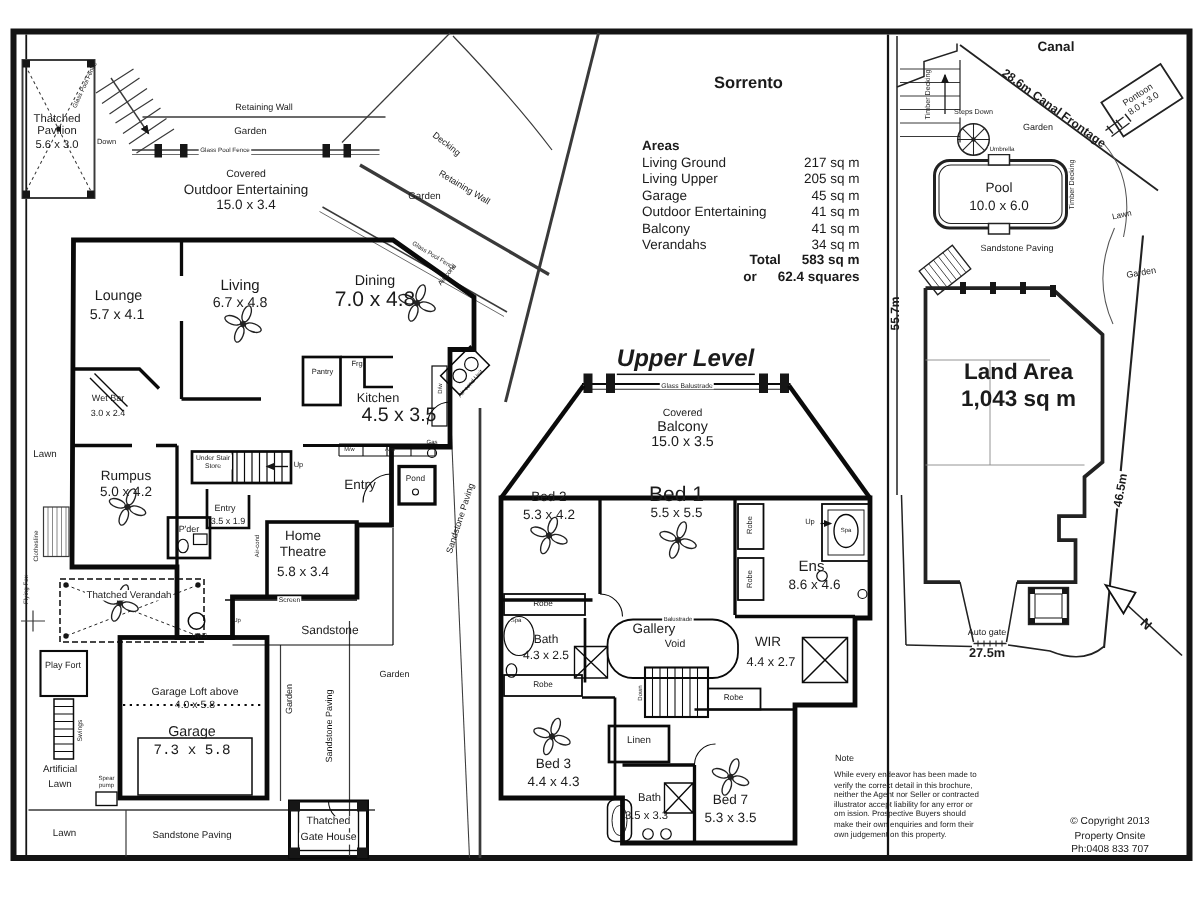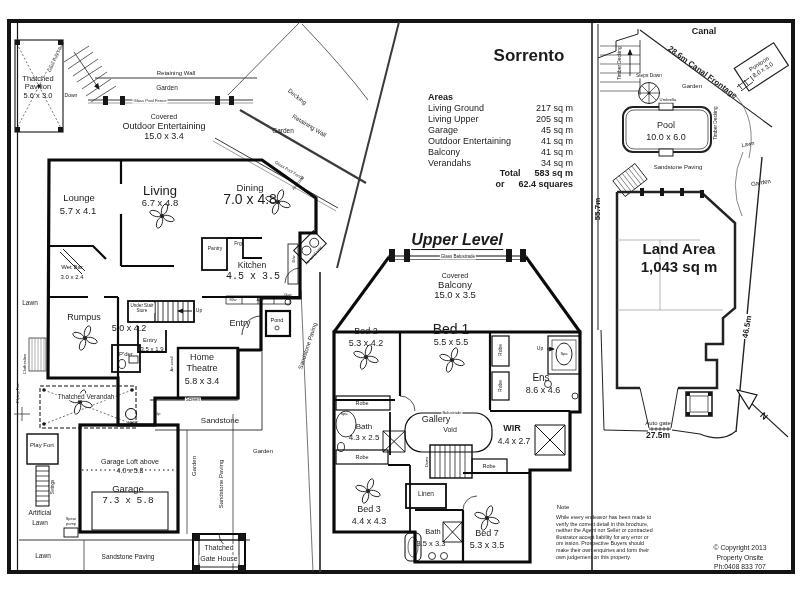--- a/index.html
+++ b/index.html
@@ -236,21 +236,21 @@
     <use href="#fan" transform="translate(278,202)"></use>
     <use href="#fan" transform="translate(85,338)"></use>
     <use href="#fan" transform="translate(80,402)"></use>
     <use href="#fan" transform="translate(366,357)"></use>
     <use href="#fan" transform="translate(452,360)"></use>
     <use href="#fan" transform="translate(368,491)"></use>
     <use href="#fan" transform="translate(487,518)"></use>
   </g>
 </svg>
 
-<div class="lb b" style="left:529px;top:56px;font-size:17px;text-align:center;">Sorrento</div>
+<div class="lb b" style="left:499px;top:56px;font-size:11px;text-align:center;">Sorrento</div>
 
 <div class="areas">
   <div class="b" style="line-height:11px;">Areas</div>
   <div class="arow">
         <span>Living Ground</span>
         <span>217 sq m</span>
       </div>
   <div class="arow">
         <span>Living Upper</span>
         <span>205 sq m</span>
@@ -295,39 +295,39 @@
   <div style="font-size:7px;">Covered</div>
   <div style="font-size:9px;">Outdoor Entertaining</div>
   <div style="font-size:9px;">15.0 x 3.4</div>
 </div>
 <div class="lb" style="left:297px;top:97px;font-size:6px;transform:translate(-50%,-50%) rotate(38deg);">Decking</div>
 <div class="lb" style="left:309px;top:126px;font-size:6px;transform:translate(-50%,-50%) rotate(31deg);">Retaining Wall</div>
 <div class="lb" style="left:283px;top:131px;font-size:6.5px;">Garden</div>
 <div class="lb wbg" style="left:289px;top:171px;font-size:4.2px;transform:translate(-50%,-50%) rotate(31deg);">Glass Pool Fence</div>
 <div class="lb" style="left:79px;top:198px;font-size:9.5px;">Lounge</div>
 <div class="lb" style="left:78px;top:211px;font-size:9.5px;">5.7 x 4.1</div>
-<div class="lb" style="left:160px;top:191px;font-size:13px;">Living</div>
+<div class="lb" style="left:160px;top:191px;font-size:10px;">Living</div>
 <div class="lb" style="left:160px;top:203px;font-size:9.5px;">6.7 x 4.8</div>
 <div class="lb" style="left:250px;top:188px;font-size:9.5px;">Dining</div>
 <div class="lb" style="left:250px;top:200px;font-size:14px;">7.0 x 4.8</div>
 <div class="lb" style="left:298px;top:183px;font-size:4.5px;transform:translate(-50%,-50%) rotate(-52deg);">Air-cond</div>
 <div class="lb" style="left:72px;top:267px;font-size:6px;">Wet Bar</div>
 <div class="lb" style="left:72px;top:277px;font-size:6px;">3.0 x 2.4</div>
 <div class="lb wbg" style="left:215px;top:249px;font-size:5px;">Pantry</div>
 <div class="lb" style="left:238px;top:244px;font-size:5px;">Frg</div>
 <div class="lb" style="left:252px;top:266px;font-size:8.5px;">Kitchen</div>
-<div class="lb" style="left:253px;top:277px;font-size:10px;font-family:Liberation Mono, monospace;">4.5 x 3.5</div>
+<div class="lb" style="left:266px;top:277px;font-size:13px;">4.5 x 3.5</div>
 <div class="lb" style="left:294px;top:259px;font-size:4px;transform:translate(-50%,-50%) rotate(-90deg);">D/w</div>
 <div class="lb" style="left:314px;top:256px;font-size:4px;transform:translate(-50%,-50%) rotate(-48deg);">Air-cond Unit</div>
 <div class="lb" style="left:288px;top:295px;font-size:4px;">Gas</div>
 <div class="lb" style="left:233px;top:300px;font-size:3.8px;">M/w</div>
 <div class="lb" style="left:260px;top:300px;font-size:3.8px;">App</div>
 <div class="lb" style="left:30px;top:303px;font-size:6.5px;">Lawn</div>
 <div class="lb" style="left:84px;top:317px;font-size:9px;">Rumpus</div>
-<div class="lb" style="left:84px;top:328px;font-size:9px;margin-left:45px;">5.0 x 4.2</div>
+<div class="lb" style="left:84px;top:328px;font-size:9px;">5.0 x 4.2</div>
 <div class="lb wbg" style="left:142px;top:308px;font-size:4.5px;">
   <div>Under Stair</div>
   <div>Store</div>
 </div>
 <div class="lb" style="left:199px;top:311px;font-size:5px;">Up</div>
 <div class="lb" style="left:240px;top:323px;font-size:9px;">Entry</div>
 <div class="lb" style="left:277px;top:320px;font-size:5.5px;">Pond</div>
 <div class="lb" style="left:150px;top:340px;font-size:6px;">Entry</div>
 <div class="lb" style="left:152px;top:349px;font-size:6px;">3.5 x 1.9</div>
 <div class="lb" style="left:126px;top:354px;font-size:6px;">P'der</div>
@@ -379,21 +379,21 @@
 <div class="lb" style="left:541px;top:378px;font-size:10px;">Ens</div>
 <div class="lb" style="left:543px;top:390px;font-size:9px;">8.6 x 4.6</div>
 <div class="lb" style="left:362px;top:403px;font-size:5.5px;">Robe</div>
 <div class="lb" style="left:344px;top:414px;font-size:4px;">Spa</div>
 <div class="lb" style="left:364px;top:427px;font-size:8px;">Bath</div>
 <div class="lb" style="left:364px;top:438px;font-size:8px;">4.3 x 2.5</div>
 <div class="lb" style="left:436px;top:419px;font-size:9px;">Gallery</div>
 <div class="lb wbg" style="left:452px;top:413px;font-size:4px;">Balustrade</div>
 <div class="lb" style="left:450px;top:430px;font-size:7px;">Void</div>
 <div class="lb" style="left:427px;top:462px;font-size:4px;transform:translate(-50%,-50%) rotate(-90deg);">Down</div>
-<div class="lb" style="left:512px;top:428px;font-size:9px;font-weight:bold;">WIR</div>
+<div class="lb" style="left:512px;top:428px;font-size:9px;">WIR</div>
 <div class="lb" style="left:514px;top:442px;font-size:8.5px;">4.4 x 2.7</div>
 <div class="lb" style="left:489px;top:466px;font-size:5.5px;">Robe</div>
 <div class="lb" style="left:362px;top:457px;font-size:5.5px;">Robe</div>
 <div class="lb" style="left:426px;top:494px;font-size:6.5px;">Linen</div>
 <div class="lb" style="left:369px;top:509px;font-size:9px;">Bed 3</div>
 <div class="lb" style="left:369px;top:521px;font-size:9px;">4.4 x 4.3</div>
 <div class="lb" style="left:433px;top:532px;font-size:7.5px;">Bath</div>
 <div class="lb" style="left:431px;top:544px;font-size:7.5px;">3.5 x 3.3</div>
 <div class="lb" style="left:487px;top:533px;font-size:9px;">Bed 7</div>
 <div class="lb" style="left:487px;top:545px;font-size:9px;">5.3 x 3.5</div>

